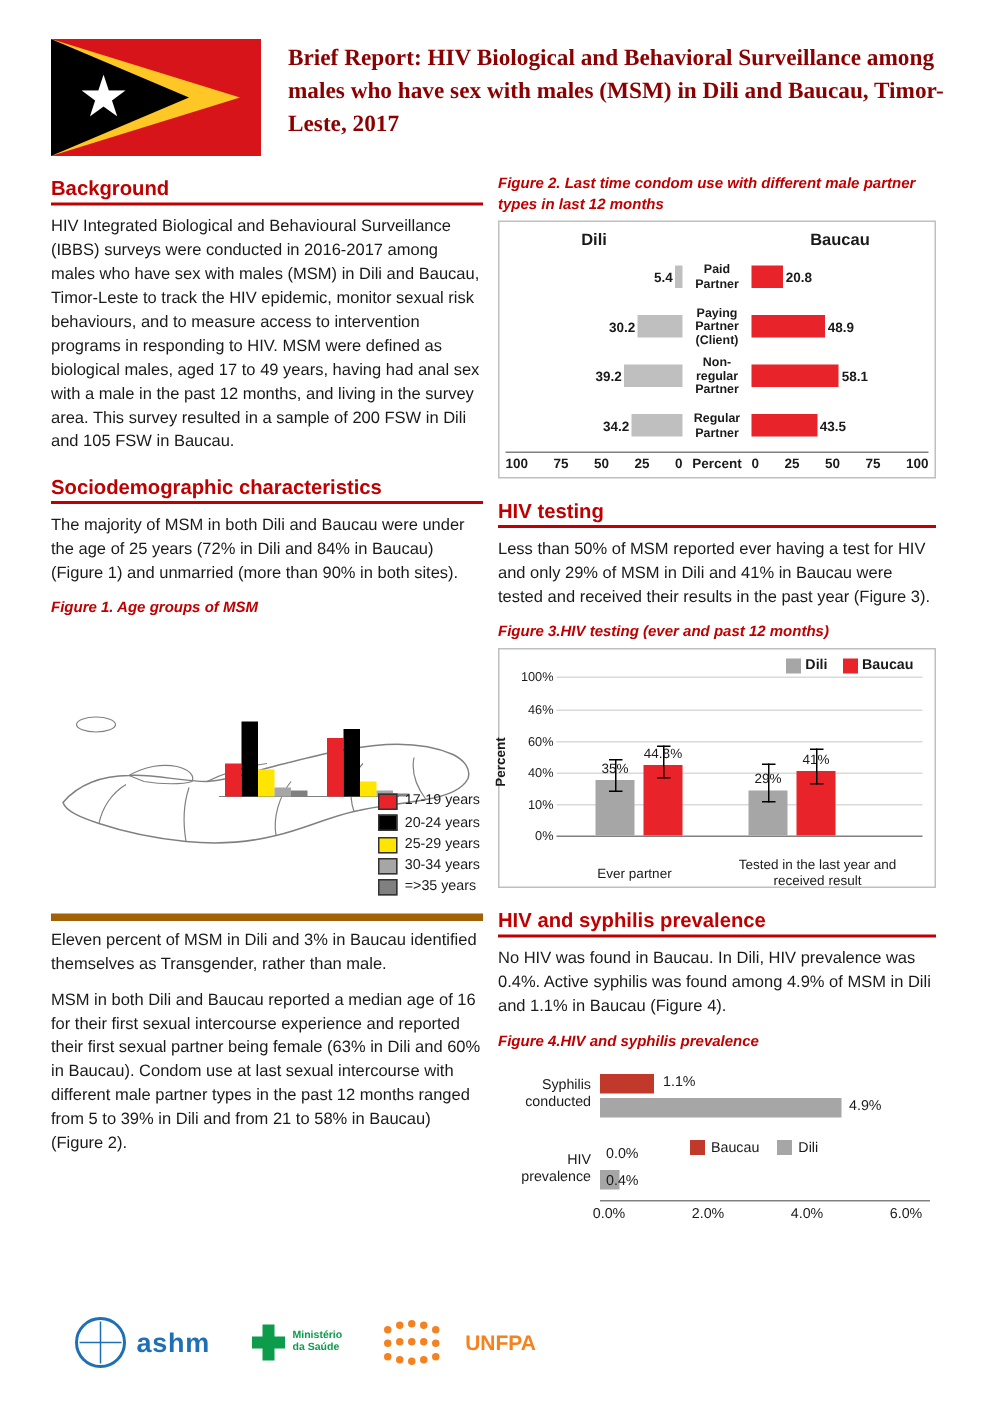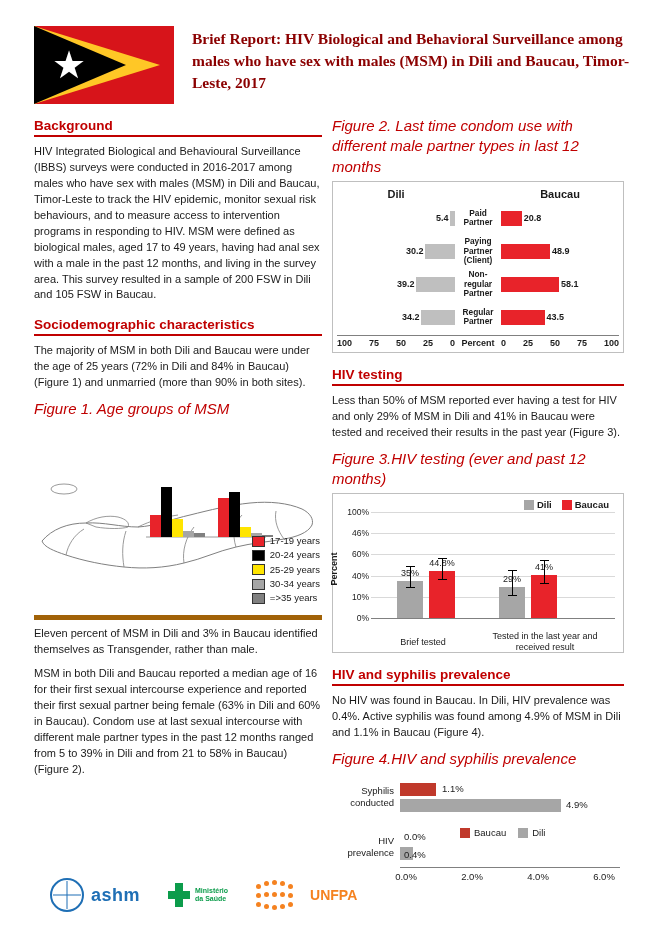--- a/index.html
+++ b/index.html
@@ -99,25 +99,26 @@
   }
   h2.section.first { margin-top: 4px; }
 
   p.body {
     font-size: 11px;
     line-height: 1.45;
     margin: 0 0 8px 0;
     text-align: left;
   }
   .fig-caption {
-    font-size: 15px;
+    font-size: 10px;
     color: #C00000;
     font-style: italic;
     margin: 6px 0 4px 0;
     line-height: 1.35;
+    font-weight: bold;
   }
 
   
   .fig1 {
     position: relative;
     height: 190px;
     margin-top: 2px;
   }
   .fig1 svg { position: absolute; left: 0; top: 0; }
   .legend-box {
@@ -592,21 +593,21 @@
             <div class="f3-err" style="bottom:72%;height:26px;"></div>
           </div>
 
           <div class="f3-bar" style="left:160px;height:41%">
             <div class="fill" style="background:#E8232A"></div>
             <div class="lbl">41%</div>
             <div class="f3-err" style="bottom:78%;height:24px;"></div>
           </div>
         </div>
 
-        <div class="f3-catlabel" style="left:48px;width:84px;">Brief tested</div>
+        <div class="f3-catlabel" style="left:48px;width:84px;">Ever partner</div>
         <div class="f3-catlabel" style="left:150px;width:124px;bottom:-1px;">Tested in the last year and received result</div>
       </div>
 
       <h2 class="section">HIV and syphilis prevalence</h2>
       <p class="body">No HIV was found in Baucau. In Dili, HIV prevalence was 0.4%. Active syphilis was found among 4.9% of MSM in Dili and 1.1% in Baucau (Figure 4).</p>
 
       <div class="fig-caption">Figure 4.HIV and syphilis prevalence</div>
 
       <div class="fig4">
 

